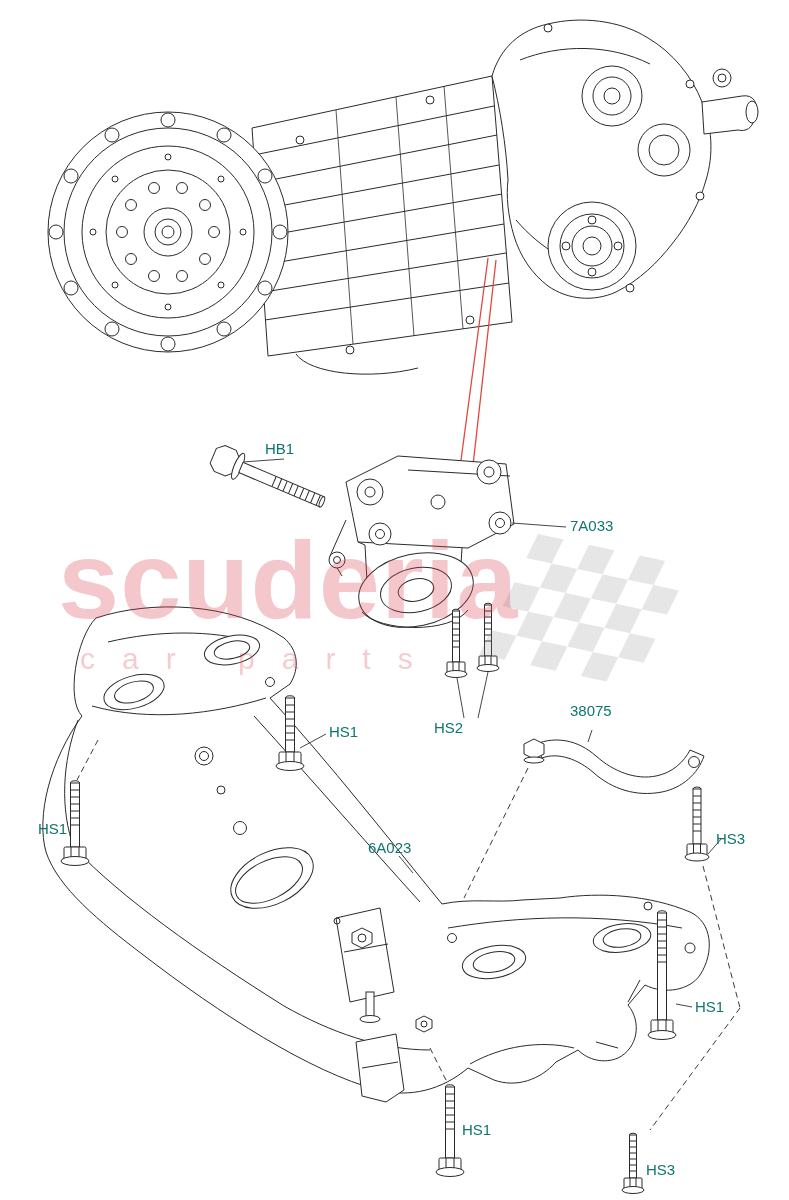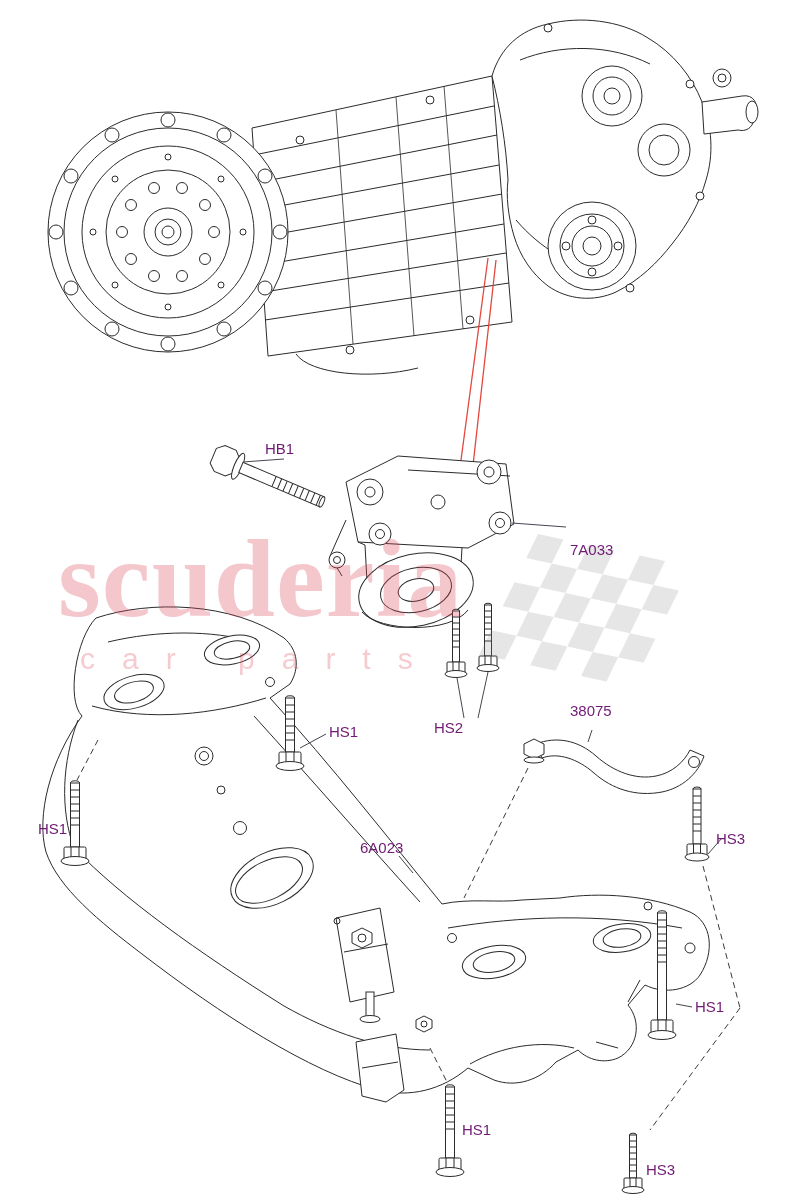--- a/index.html
+++ b/index.html
@@ -11,27 +11,27 @@
   
   .w{fill:#ffffff;stroke:#2b2b2b;stroke-width:1;}
   .s{fill:none;stroke:#2b2b2b;stroke-width:1;}
   .thin{fill:none;stroke:#2b2b2b;stroke-width:.8;}
   .d{fill:none;stroke:#3a3a3a;stroke-width:1;stroke-dasharray:6 4;}
   .lead{fill:none;stroke:#44474f;stroke-width:1;}
   .red{fill:none;stroke:#e5463c;stroke-width:1.3;}
   .flagcell{fill:#8f8f8f;fill-opacity:.22;}
   
   .label{
-    position:absolute;font-size:15px;line-height:16px;color:#701a75;
+    position:absolute;font-size:15px;line-height:16px;color:#0f766e;
     white-space:nowrap;cursor:pointer;
   }
   
   .wm-title{
     position:absolute;left:58px;top:516px;font-size:110px;font-weight:bold;
-    letter-spacing:1px;color:rgba(219,70,85,0.30);pointer-events:none;font-family:Liberation Serif, serif;
+    letter-spacing:1px;color:rgba(219,70,85,0.30);pointer-events:none;
   }
   .wm-sub{
     position:absolute;left:80px;top:642px;font-size:30px;letter-spacing:27px;
     color:rgba(219,70,85,0.28);pointer-events:none;
   }
 </style>
 </head>
 <body>
 
 <div class="stage">
@@ -315,31 +315,31 @@
       <rect class="flagcell" x="52" y="104" width="26" height="26"></rect>
       <rect class="flagcell" x="104" y="104" width="26" height="26"></rect>
     </g>
   </svg>
 
   <div class="wm-title">scuderia</div>
   <div class="wm-sub">car parts</div>
 
   <span class="label" style="left:265px;top:441px">HB1</span>
 
-  <span class="label" style="left:570px;top:542px">7A033</span>
+  <span class="label" style="left:570px;top:518px">7A033</span>
 
   <span class="label" style="left:329px;top:724px">HS1</span>
 
   <span class="label" style="left:434px;top:720px">HS2</span>
 
   <span class="label" style="left:570px;top:703px">38075</span>
 
   <span class="label" style="left:38px;top:821px">HS1</span>
 
-  <span class="label" style="left:360px;top:840px">6A023</span>
+  <span class="label" style="left:368px;top:840px">6A023</span>
 
   <span class="label" style="left:716px;top:831px">HS3</span>
 
   <span class="label" style="left:695px;top:999px">HS1</span>
 
   <span class="label" style="left:462px;top:1122px">HS1</span>
 
   <span class="label" style="left:646px;top:1162px">HS3</span>
 </div>
 

